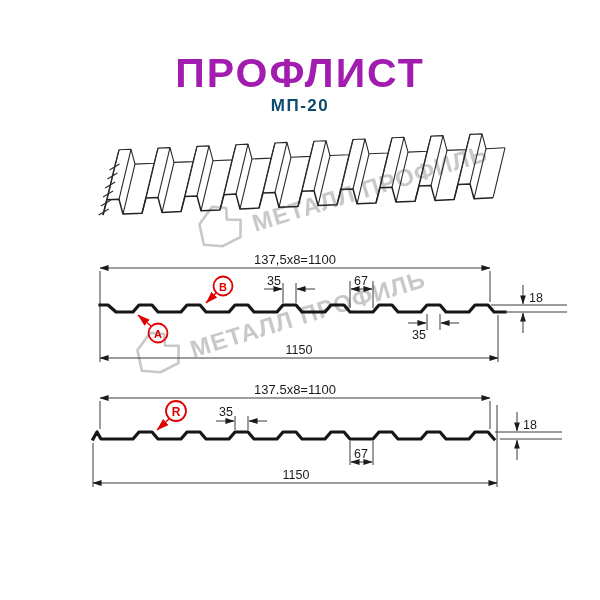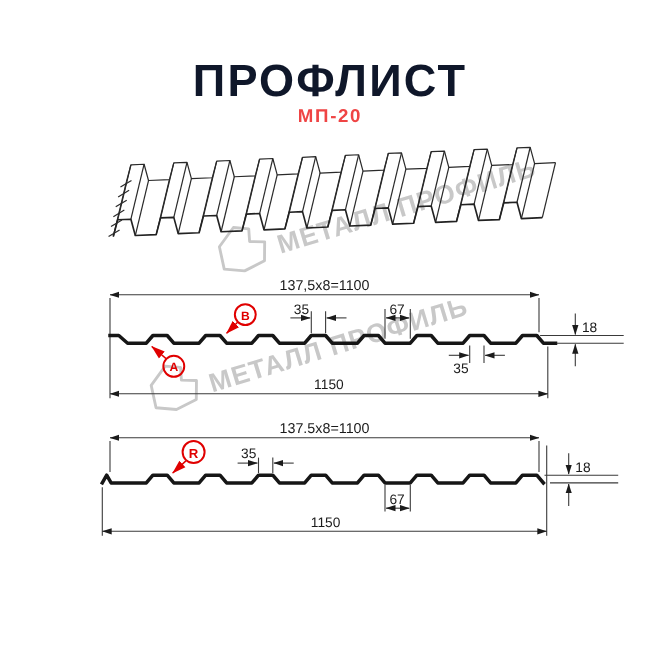--- a/index.html
+++ b/index.html
@@ -1,22 +1,22 @@
 <!DOCTYPE html>
 <html><head>
 <meta charset="utf-8">
 <style>
   html,body{margin:0;padding:0;background:#fff;}
   body{width:600px;height:600px;overflow:hidden;font-family:"Liberation Sans",sans-serif;}
   #stage{position:relative;width:600px;height:600px;background:#fff;}
 
   .title{position:absolute;left:0;top:50px;width:600px;text-align:center;
-         font-size:41px;font-weight:bold;letter-spacing:2px;color:#0f172a;}
+         font-size:41px;font-weight:bold;letter-spacing:2px;color:#a21caf;}
   .subtitle{position:absolute;left:0;top:96px;width:600px;text-align:center;
-         font-size:17px;font-weight:bold;letter-spacing:1.5px;color:#ef4444;}
+         font-size:17px;font-weight:bold;letter-spacing:1.5px;color:#0c4a6e;}
   .footer{position:absolute;left:0;top:528px;width:600px;text-align:center;
          font-size:14.5px;font-weight:bold;letter-spacing:0.5px;color:#222;}
 
   .wm{position:absolute;display:flex;align-items:flex-end;gap:8px;
       transform:rotate(-17deg);transform-origin:0 50%;z-index:0;pointer-events:none;}
   .wm span{font-size:24px;font-weight:bold;color:#c8c8c8;white-space:nowrap;letter-spacing:1px;}
   .wm svg{flex:0 0 auto;}
 
   svg.draw{position:absolute;left:0;z-index:1;overflow:visible;}
   .pline{fill:none;stroke:#161616;stroke-width:3.2;stroke-linejoin:round;stroke-linecap:square;}

